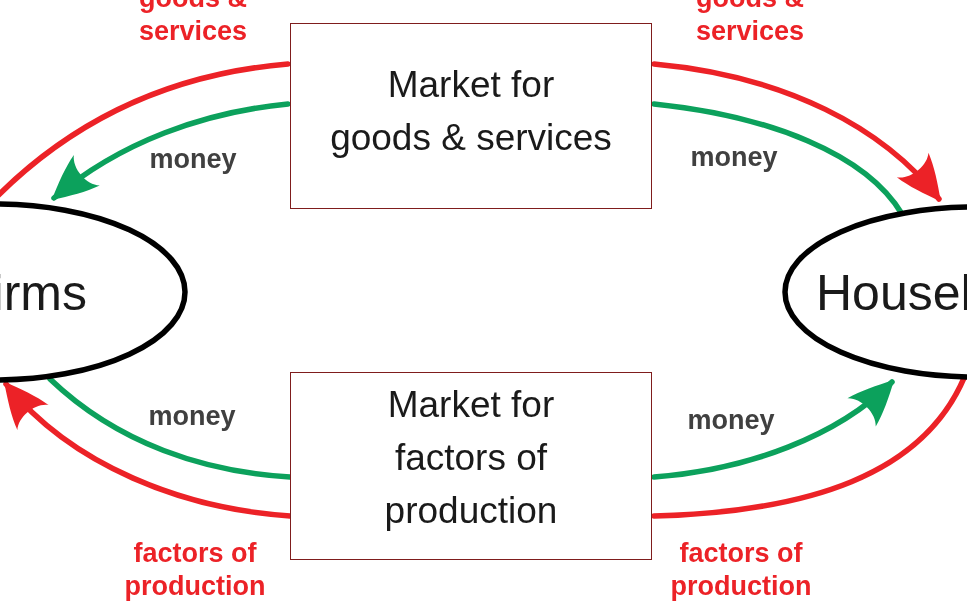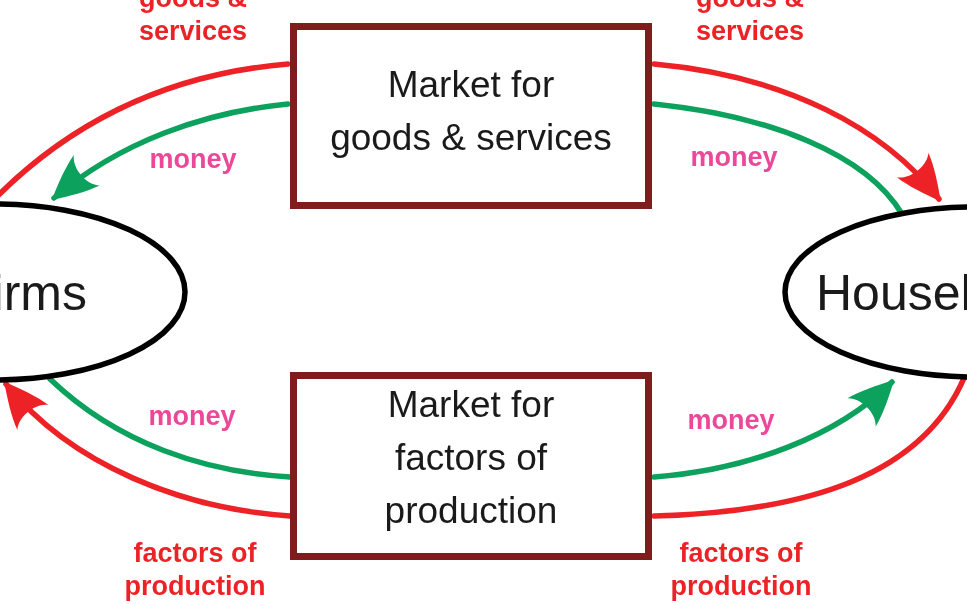--- a/index.html
+++ b/index.html
@@ -11,21 +11,21 @@
     background: #ffffff;
     font-family: "Liberation Sans", sans-serif;
   }
   .stage svg { position: absolute; left: 0; top: 0; }
 
   
   .market-box {
     position: absolute;
     box-sizing: border-box;
     background: #ffffff;
-    border: 7px solid #7f1d1d;
+    border: 1px solid #7f1d1d;
     display: flex;
     align-items: center;
     justify-content: center;
     text-align: center;
     font-size: 37px;
     line-height: 53px;
     color: #1a1a1a;
     white-space: pre-line;
   }
   .market-box.top    { left: 290px; top: 23px;  width: 362px; height: 186px; padding-bottom: 10px; }
@@ -46,21 +46,21 @@
   .flow-label {
     position: absolute;
     transform: translateX(-50%);
     font-weight: bold;
     font-size: 27px;
     line-height: 33px;
     text-align: center;
     white-space: pre-line;
   }
   .flow-label.red   { color: #EC2227; }
-  .flow-label.green { color: #ec4899; }
+  .flow-label.green { color: #404040; }
 
   .fl-gs-left   { left: 193px; top: -18px; }
   .fl-gs-right  { left: 750px; top: -18px; }
   .fl-mn-tl     { left: 193px; top: 143px; }
   .fl-mn-tr     { left: 734px; top: 141px; }
   .fl-mn-bl     { left: 192px; top: 400px; }
   .fl-mn-br     { left: 731px; top: 404px; }
   .fl-fop-left  { left: 195px; top: 537px; }
   .fl-fop-right { left: 741px; top: 537px; }
 </style>

